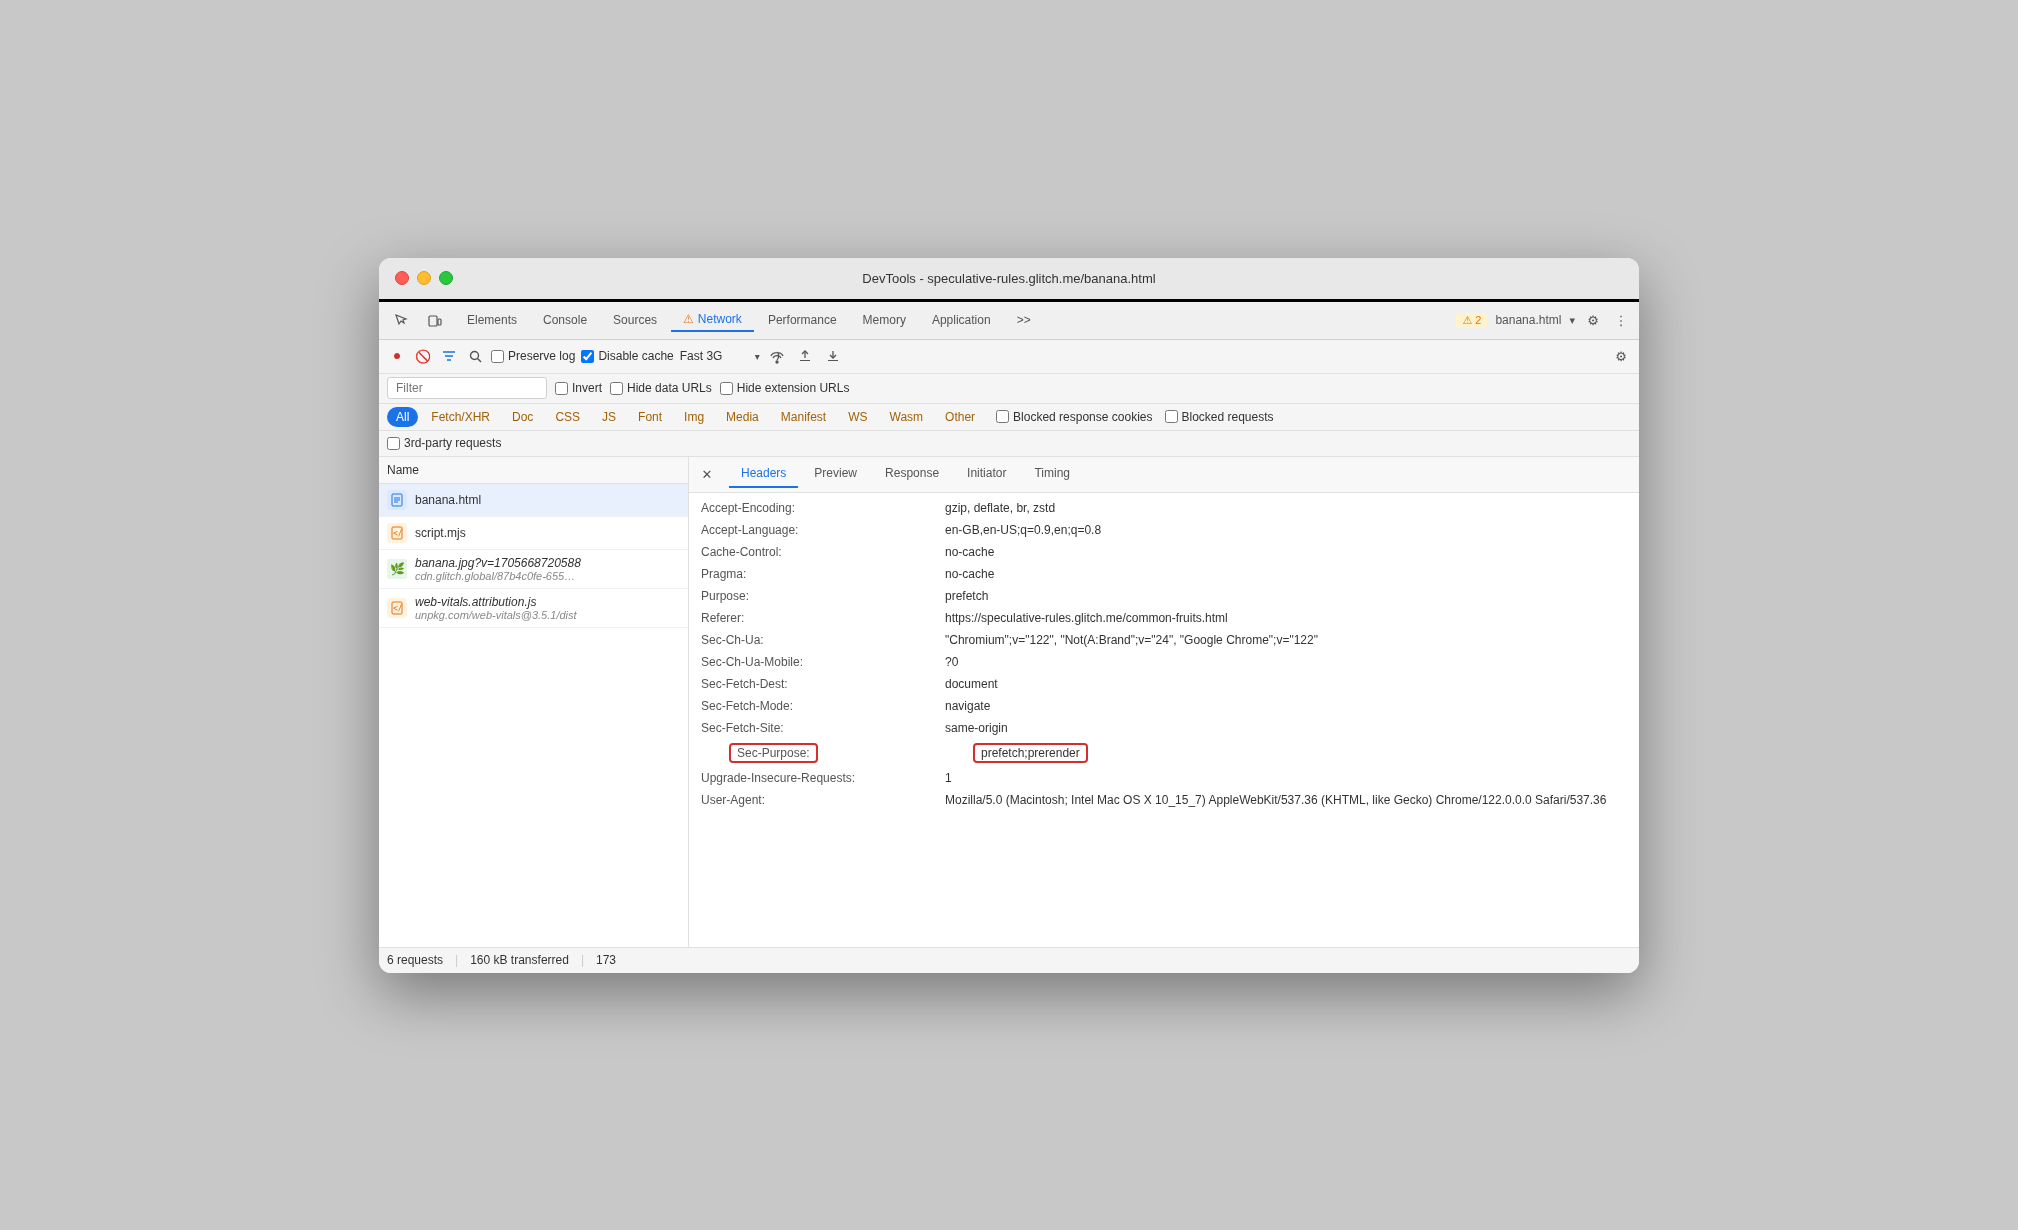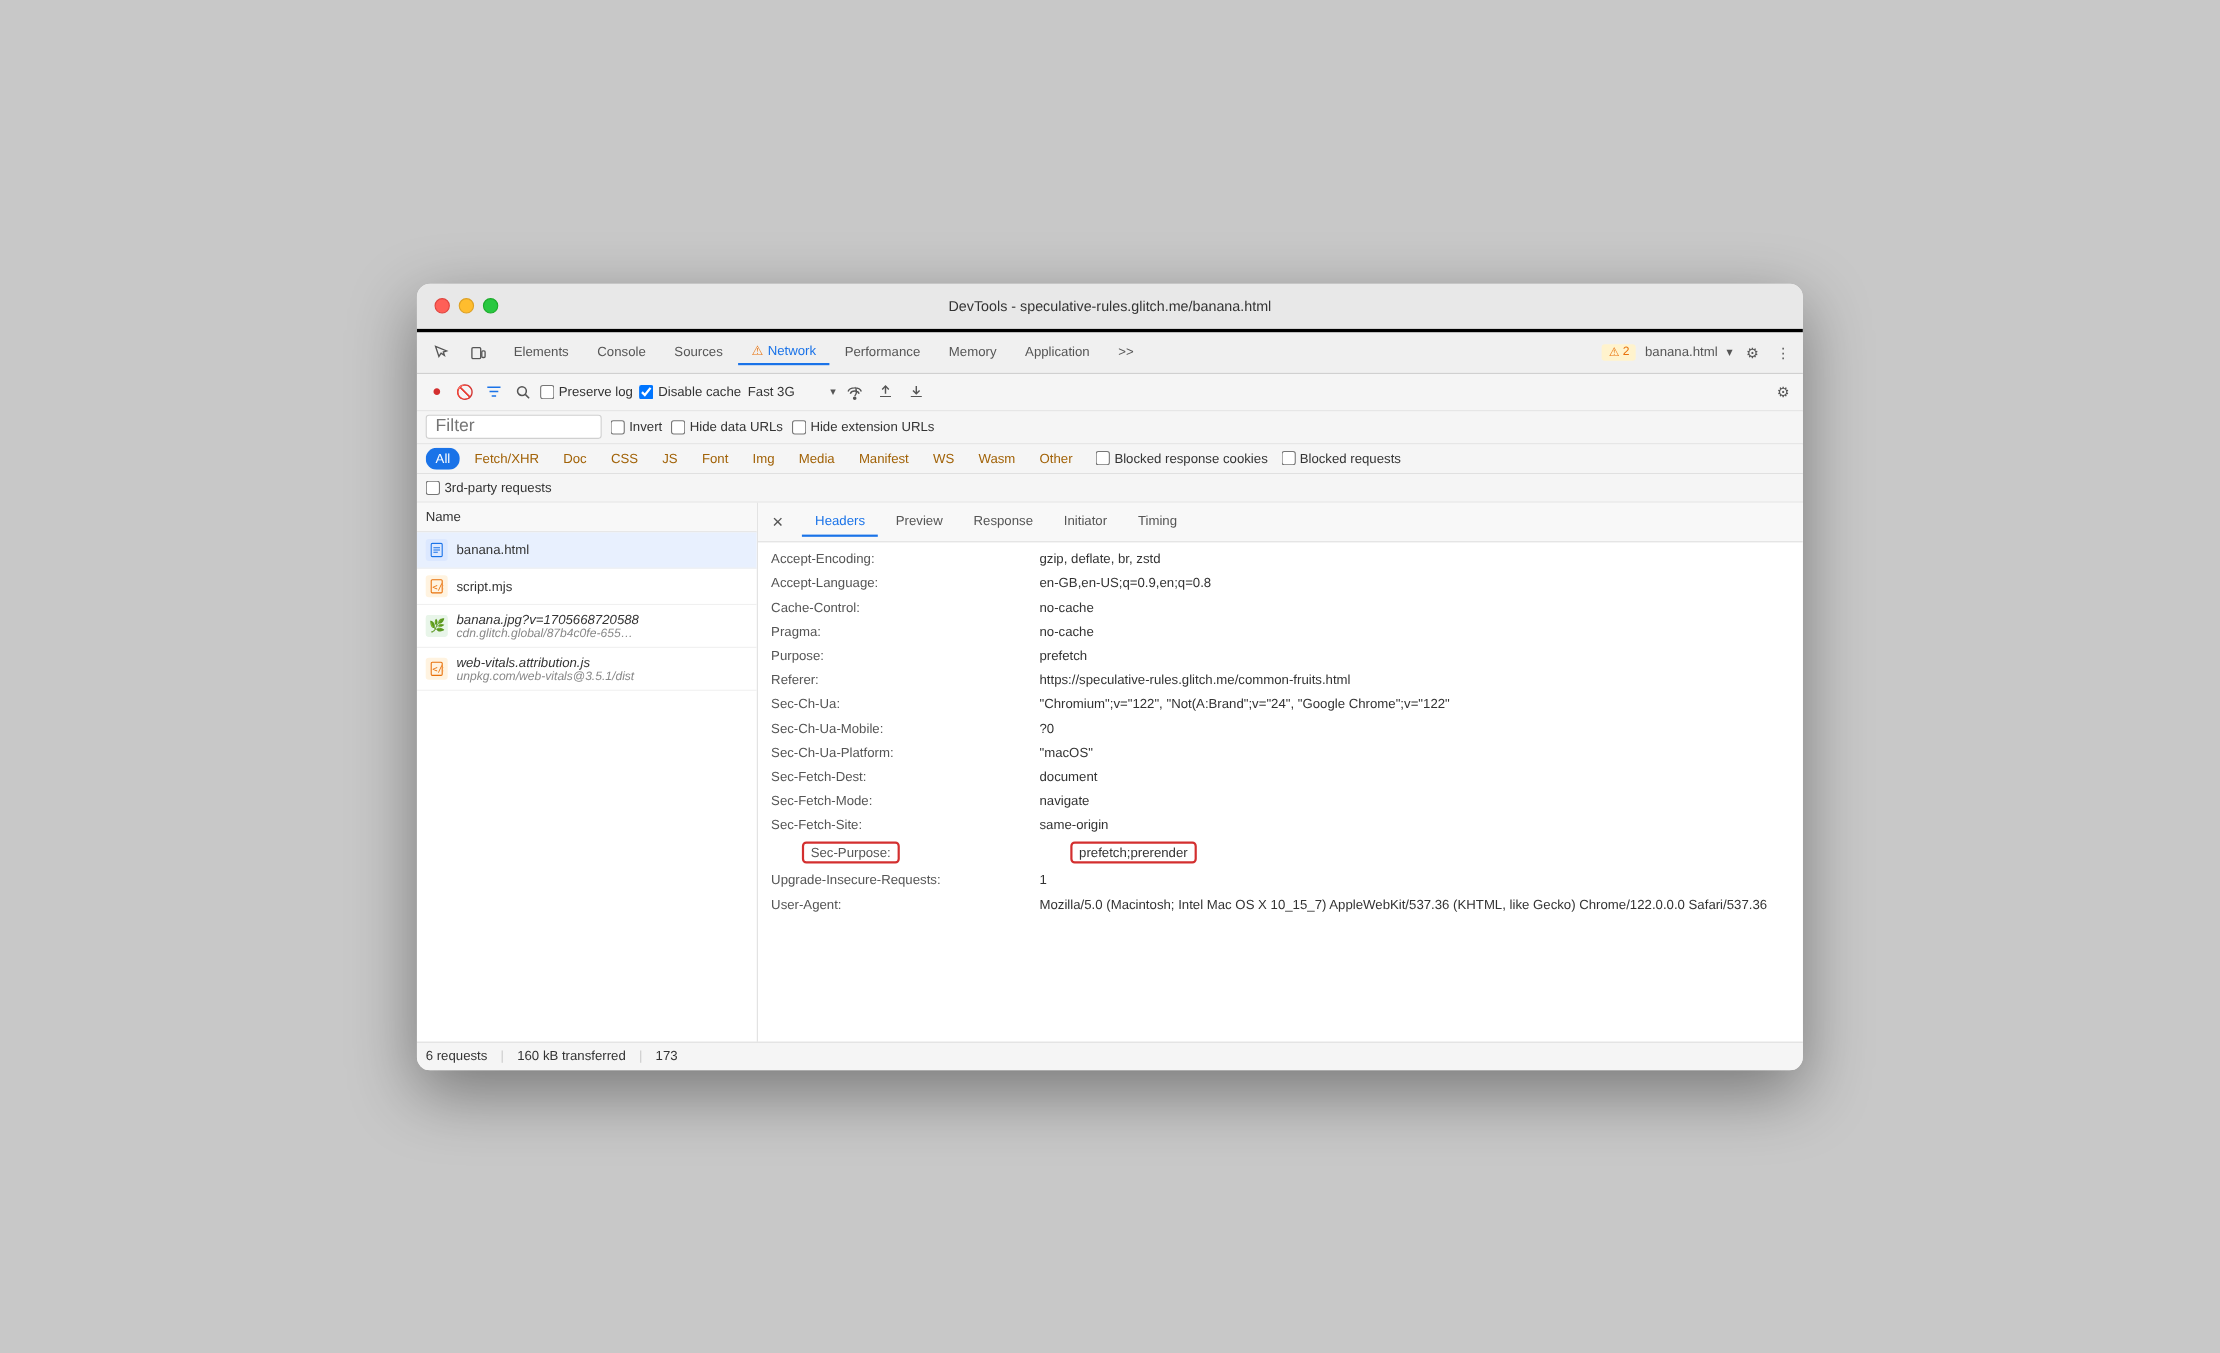--- a/index.html
+++ b/index.html
@@ -125,21 +125,21 @@
       color: #555;
       font-size: 13px;
       border-radius: 3px;
     }
     .toolbar-btn.red { color: #d32f2f; }
     .toolbar-btn.blue { color: #1a73e8; }
     .filter-input {
       border: 1px solid #d0d0d0;
       border-radius: 3px;
       padding: 2px 8px;
-      font-size: 16px;
+      font-size: 12px;
       width: 160px;
       height: 22px;
       background: white;
       color: #333;
       outline: none;
     }
     .checkbox-label {
       display: flex;
       align-items: center;
       gap: 4px;
@@ -643,24 +643,20 @@
           </div>
           <div class="header-row">
             <span class="header-name">Sec-Ch-Ua:</span>
             <span class="header-value">"Chromium";v="122", "Not(A:Brand";v="24", "Google Chrome";v="122"</span>
           </div>
           <div class="header-row">
             <span class="header-name">Sec-Ch-Ua-Mobile:</span>
             <span class="header-value">?0</span>
           </div>
           <div class="header-row">
-            <span class="header-name">Sec-Ch-Ua-Platform:</span>
-            <span class="header-value">"macOS"</span>
-          </div>
-          <div class="header-row">
             <span class="header-name">Sec-Fetch-Dest:</span>
             <span class="header-value">document</span>
           </div>
           <div class="header-row">
             <span class="header-name">Sec-Fetch-Mode:</span>
             <span class="header-value">navigate</span>
           </div>
           <div class="header-row">
             <span class="header-name">Sec-Fetch-Site:</span>
             <span class="header-value">same-origin</span>

